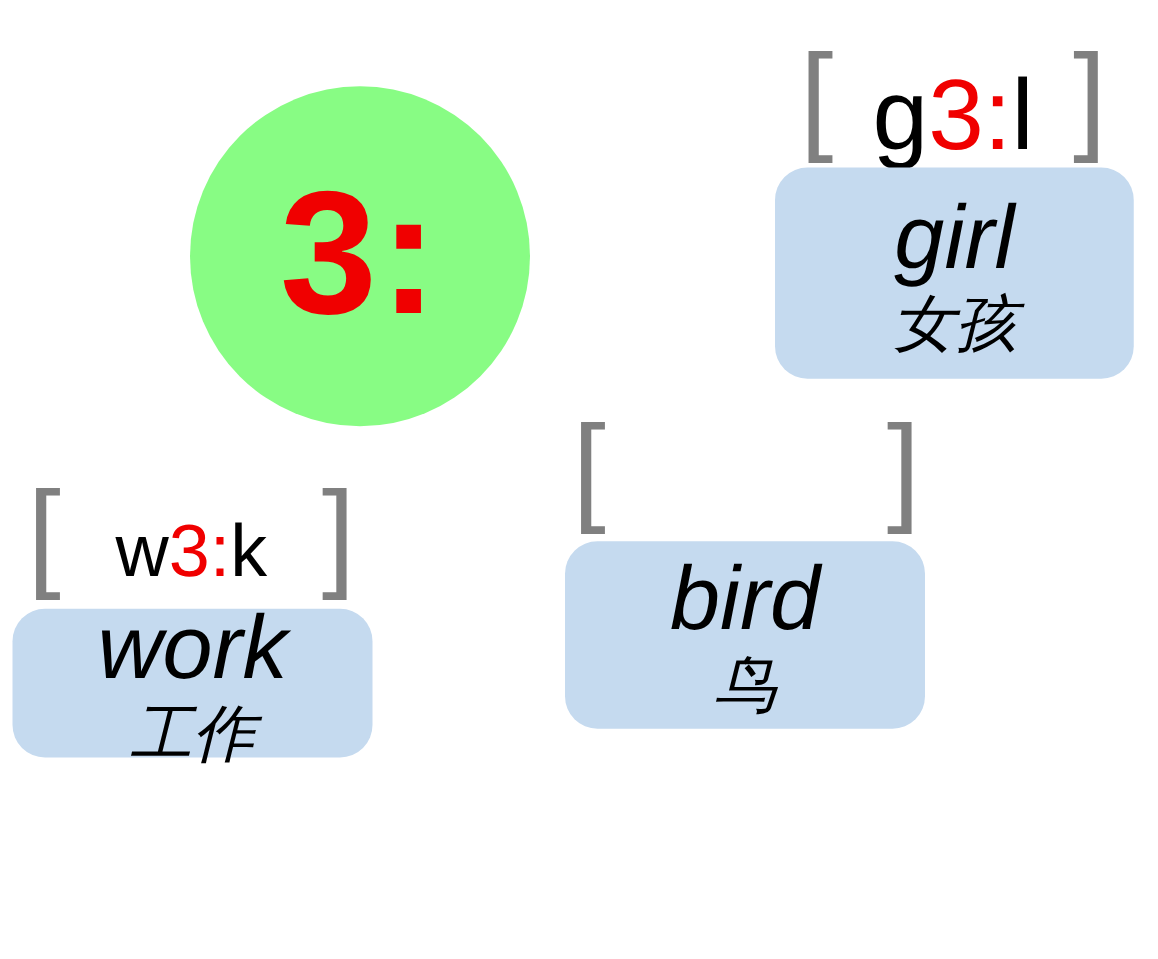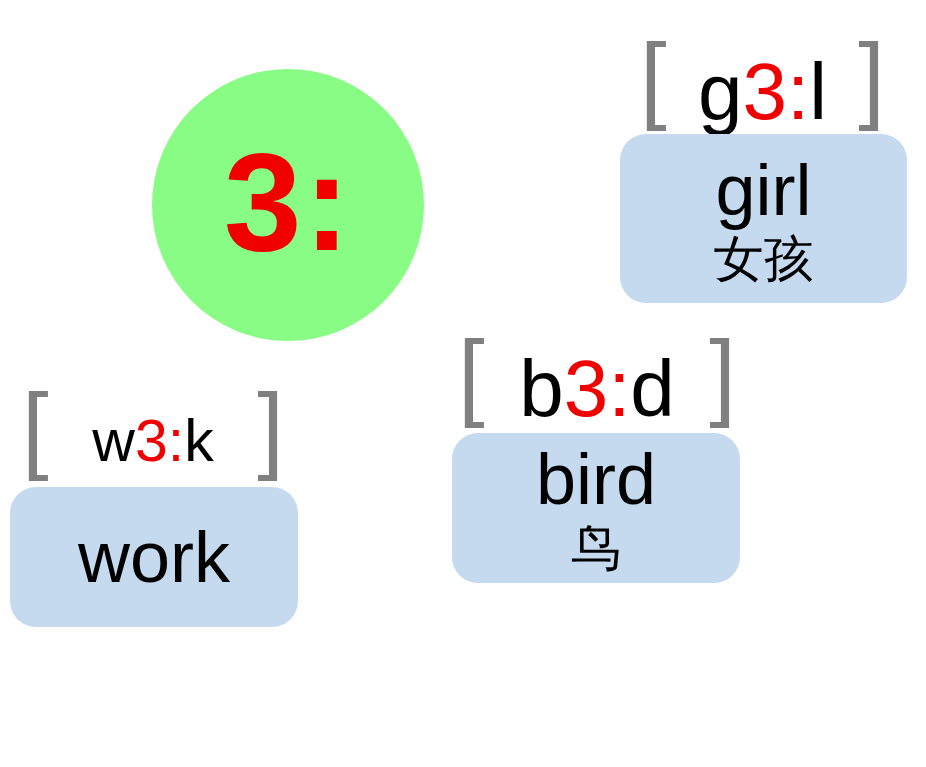--- a/index.html
+++ b/index.html
@@ -8,21 +8,21 @@
   .circle { position:absolute; left:152px; top:69px; width:272px; height:272px; border-radius:50%;
             background:#88fc84; display:flex; align-items:center; justify-content:center; }
   .circle-text { color:#f00000; font-family:"Liberation Sans", sans-serif; font-weight:bold; font-size:140px;
                  line-height:1; margin-top:-6px; letter-spacing:2px; }
   .phon { position:absolute; display:flex; align-items:center; justify-content:space-between;
           font-family:"Liberation Sans", sans-serif; color:#000; }
   .bracket { color:#808080; font-size:96px; line-height:1; font-weight:normal; }
   .phon-word { font-size:80px; line-height:1;margin-top:27px; }
   .red { color:#f00000; }
   .card { position:absolute; background:#c5daef; border-radius:26px;
-          display:flex; flex-direction:column; align-items:center; justify-content:center; color:#000; }
+          display:flex; flex-direction:column; align-items:center; justify-content:center; color:#000;font-style:italic; }
   .card-en { font-family:"Liberation Sans", sans-serif; font-size:72px; line-height:1; }
   .card-zh { font-family:"DejaVu Sans", sans-serif; font-size:50px; line-height:1; margin-top:8px; }
 </style>
 </head>
 <body>
 
 <div class="circle">
   <span class="circle-text">3:</span>
 </div>
 
@@ -31,28 +31,28 @@
   <span class="phon-word"><span>g</span><span class="red">3:</span><span>l</span></span>
   <span class="bracket">]</span>
 </div>
 <div class="card" style="left:620px; top:134px; width:287px; height:169px;">
   <span class="card-en">girl</span>
   <span class="card-zh">女孩</span>
 </div>
 
 <div class="phon" style="left:458px; top:325px; width:278px; height:100px;">
   <span class="bracket">[</span>
-  <span class="phon-word"><span>b</span><span class="red">3:</span><span>d</span></span>
   <span class="bracket">]</span>
 </div>
 <div class="card" style="left:452px; top:433px; width:288px; height:150px;">
   <span class="card-en">bird</span>
   <span class="card-zh">鸟</span>
 </div>
 
 <div class="phon" style="left:22px; top:378px; width:262px; height:100px;">
   <span class="bracket">[</span>
   <span class="phon-word" style="font-size:59px;"><span>w</span><span class="red">3:</span><span>k</span></span>
   <span class="bracket">]</span>
 </div>
-<div class="card" style="left:10px; top:487px; width:288px; height:140px;">
+<div class="card" style="left:10px; top:487px; width:288px; height:119px;">
   <span class="card-en">work</span>
+  <span class="card-zh">工作</span>
 </div>
 
 </body></html>

